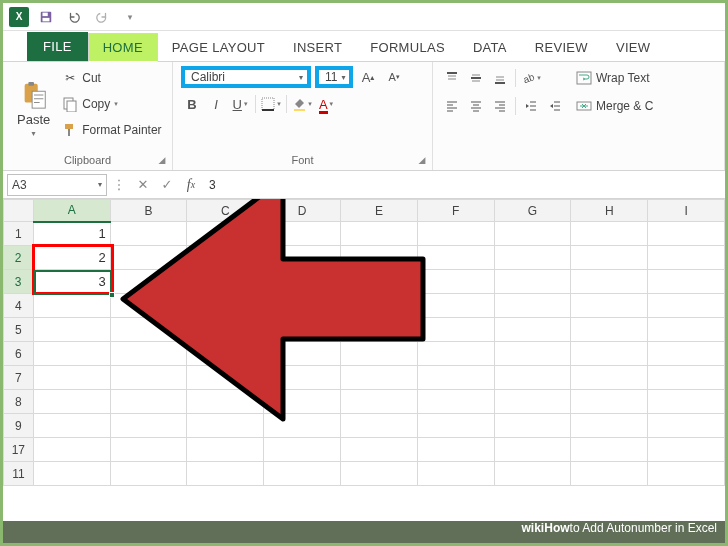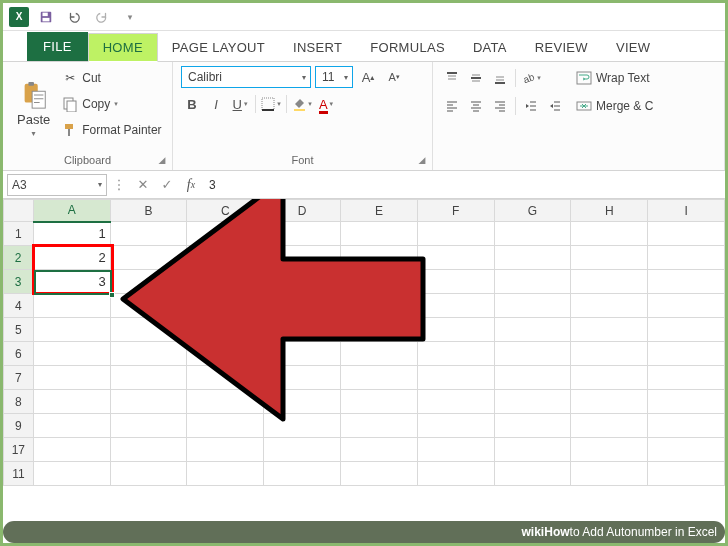--- a/index.html
+++ b/index.html
@@ -25,21 +25,21 @@
   .group-body { display: flex; gap: 6px; flex: 1; }
   .dialog-launcher { position: absolute; bottom: 4px; right: 4px; width: 12px; height: 12px; font-size: 9px; color: #888; display:flex; align-items:center; justify-content:center;}
   
   .big-btn { display: flex; flex-direction: column; align-items: center; justify-content: center; padding: 4px 6px; gap: 2px; }
   .big-btn .ico { width: 30px; height: 30px; display:flex; align-items:center; justify-content:center; }
   .small-row { display:flex; align-items:center; gap:4px; height:24px; font-size:12px; color:#444; }
   .small-row .ico { width:16px; height:16px; display:flex; align-items:center; justify-content:center;}
   .col { display:flex; flex-direction:column; gap:2px; }
   
   .font-combo { display:flex; gap:4px; align-items:center; }
-  .combo { border:1px solid #0ea5e9; background:#fff; height:22px; display:flex; align-items:center; padding:0 4px 0 6px; font-size:12px; justify-content:space-between; gap:4px;}
+  .combo { border:4px solid #0ea5e9; background:#fff; height:22px; display:flex; align-items:center; padding:0 4px 0 6px; font-size:12px; justify-content:space-between; gap:4px;}
   .combo .caret { font-size:8px; color:#666; }
   .font-name { width:130px; }
   .font-size { width:38px; }
   
   .btn-row { display:flex; gap:2px; align-items:center; height:24px;}
   .rb { width:22px; height:22px; display:flex; align-items:center; justify-content:center; font-size:13px; color:#555; border:1px solid transparent;}
   .rb.caret-after::after { content:"▾"; font-size:7px; margin-left:2px; color:#777;}
   .sep { width:1px; height:18px; background:#ddd; margin:0 2px;}
   
   
@@ -64,21 +64,21 @@
   
   
   .sel-box { position:absolute; border:3px solid #ff0000; pointer-events:none; }
   .active-cell { position:absolute; border:2px solid #1d6f42; pointer-events:none; background:rgba(255,255,255,0);}
   .fill-handle { position:absolute; width:6px; height:6px; background:#1d6f42; border:1px solid #fff; pointer-events:none;}
   
   
   .pointer-arrow { position:absolute; pointer-events:none; }
   
   
-  .caption { position:absolute; left:0; right:0; bottom:0; height:22px; background:rgba(80,95,70,0.9); color:#fff; font-size:12px; display:flex; align-items:center; justify-content:flex-end; padding:7px 8px; font-family:Arial,sans-serif;border-radius:11px;}
+  .caption { position:absolute; left:0; right:0; bottom:0; height:22px; background:rgba(80,95,70,0.9); color:#fff; font-size:12px; display:flex; justify-content:flex-end; padding:0 8px; font-family:Arial,sans-serif;}
   .caption .wiki { font-weight:bold; }
   .caption .how { font-weight:bold; }
 </style>
 </head>
 <body>
 
 <div class="frame">
 
   <div class="titlebar">
     <div class="app-icon">X</div>

